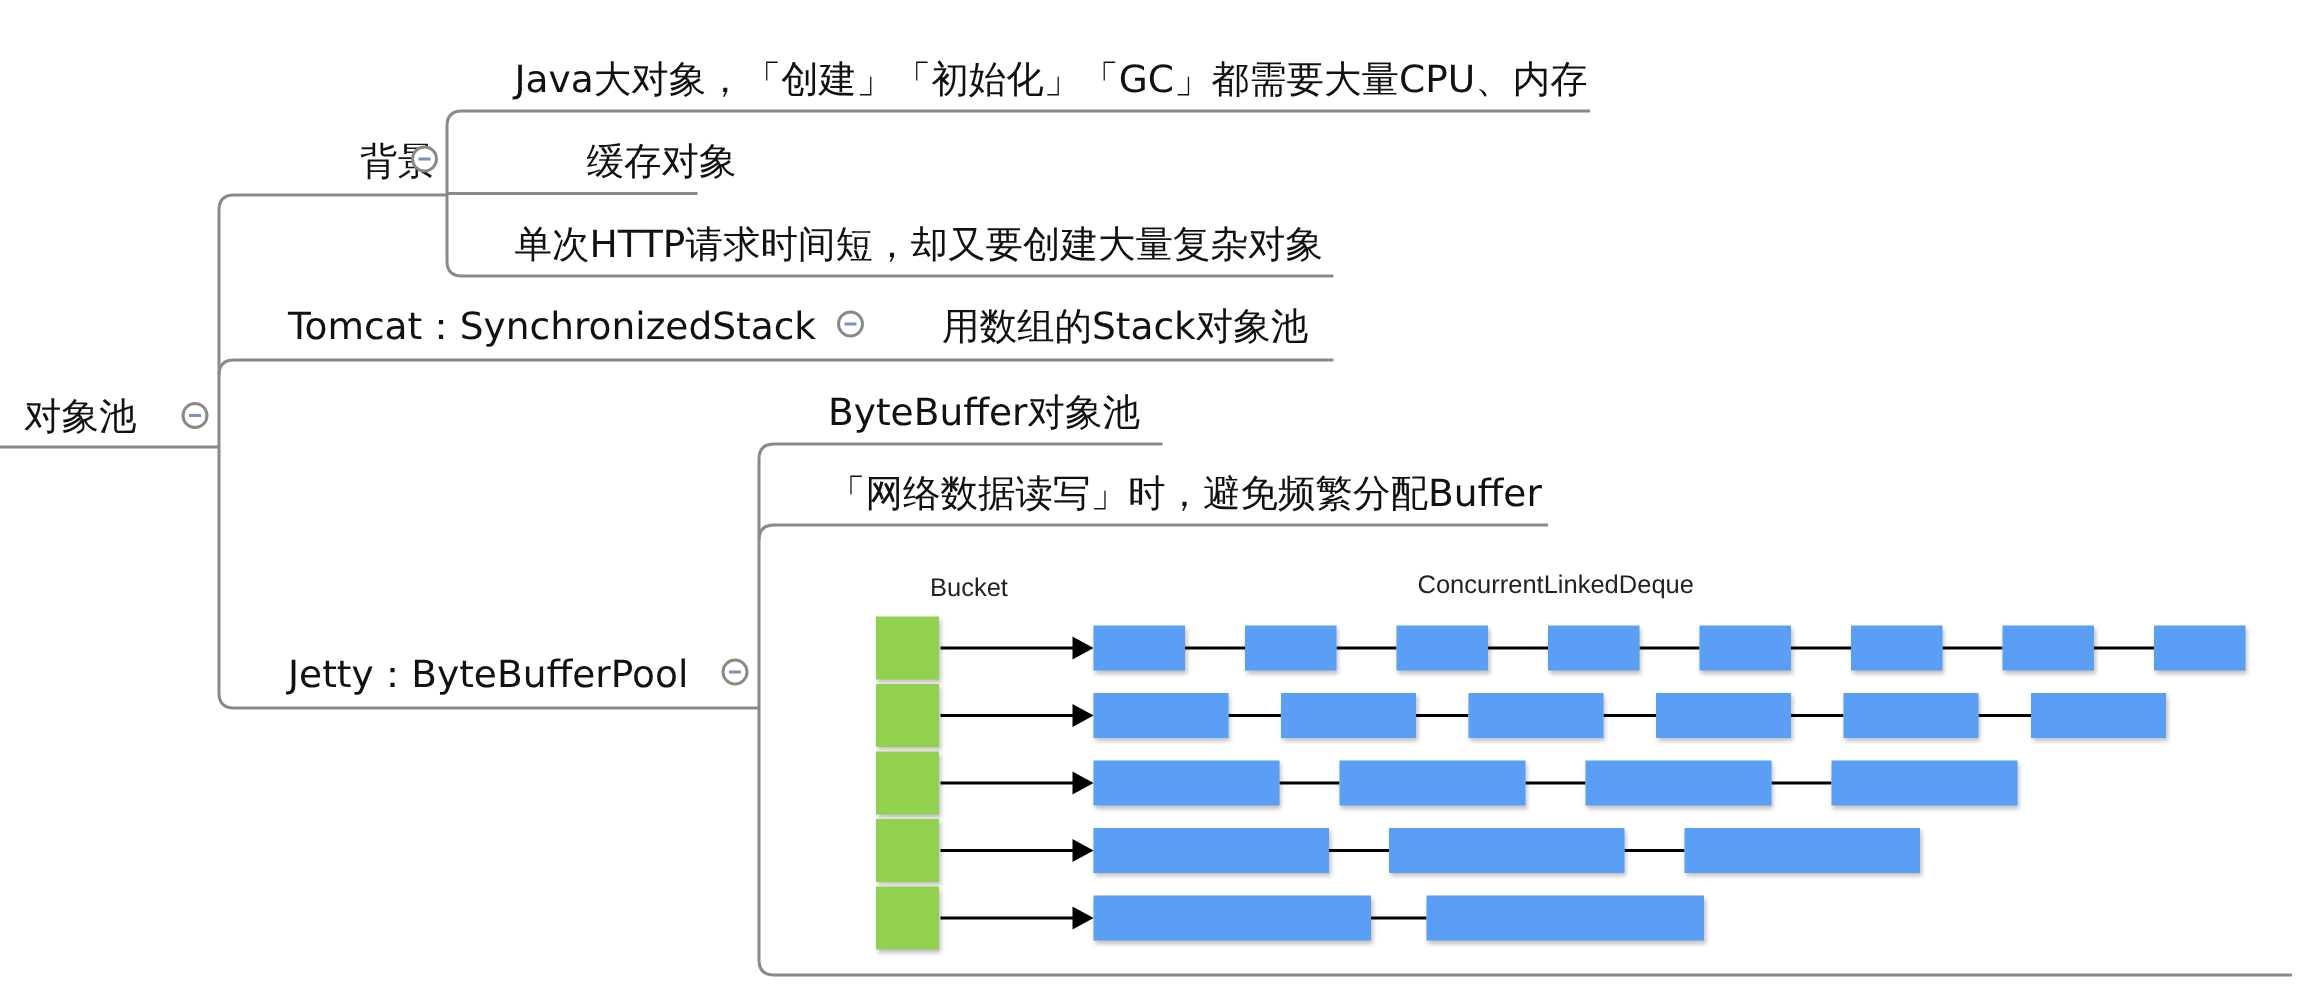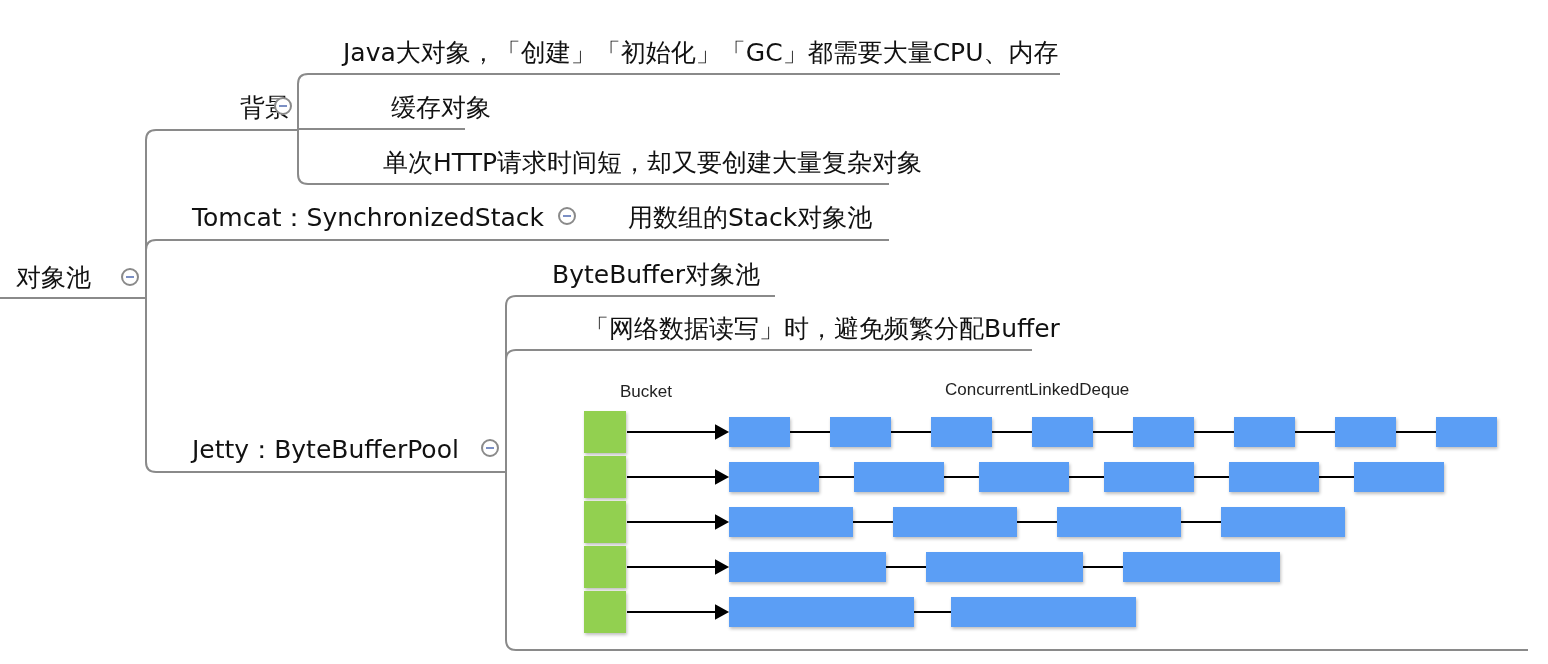--- a/index.html
+++ b/index.html
@@ -66,30 +66,30 @@
     </g>
 </svg>
 
 <div class="txt" style="left:16px;top:266px;">对象池</div>
 <div class="toggle" style="left:121px;top:268px;"></div>
 
 <div class="txt" style="left:192px;top:96px;margin-left:48px;">背景</div>
 <div class="toggle" style="left:274px;top:97px;"></div>
 <div class="txt" style="left:343px;top:41px;">Java大对象，「创建」「初始化」「GC」都需要大量CPU、内存</div>
 <div class="txt" style="left:343px;top:96px;margin-left:48px;">缓存对象</div>
-<div class="txt" style="left:343px;top:151px;margin-left:40px;">单次HTTP请求时间短，却又要创建大量复杂对象</div>
+<div class="txt" style="left:343px;top:151px;">单次HTTP请求时间短，却又要创建大量复杂对象</div>
 
 <div class="txt" style="left:192px;top:206px;">Tomcat：SynchronizedStack</div>
 <div class="toggle" style="left:558px;top:207px;"></div>
 <div class="txt" style="left:628px;top:206px;">用数组的Stack对象池</div>
 
 <div class="txt" style="left:192px;top:438px;">Jetty：ByteBufferPool</div>
 <div class="toggle" style="left:481px;top:439px;"></div>
 <div class="txt" style="left:552px;top:263px;">ByteBuffer对象池</div>
-<div class="txt" style="left:552px;top:317px;margin-left:32px;">「网络数据读写」时，避免频繁分配Buffer</div>
+<div class="txt" style="left:552px;top:317px;">「网络数据读写」时，避免频繁分配Buffer</div>
 
 <div class="lbl" style="left:572px;top:382px;">Bucket</div>
 <div class="lbl" style="left:897px;top:380px;">ConcurrentLinkedDeque</div>
 <div id="fig">
     <div class="bucket" style="left: 584px; top: 411px; background: rgb(146, 208, 80);"></div>
     <div class="buf" style="left: 729px; top: 417px; width: 61px; background: rgb(91, 158, 245);"></div>
     <div class="buf" style="left: 830px; top: 417px; width: 61px; background: rgb(91, 158, 245);"></div>
     <div class="buf" style="left: 931px; top: 417px; width: 61px; background: rgb(91, 158, 245);"></div>
     <div class="buf" style="left: 1032px; top: 417px; width: 61px; background: rgb(91, 158, 245);"></div>
     <div class="buf" style="left: 1133px; top: 417px; width: 61px; background: rgb(91, 158, 245);"></div>

